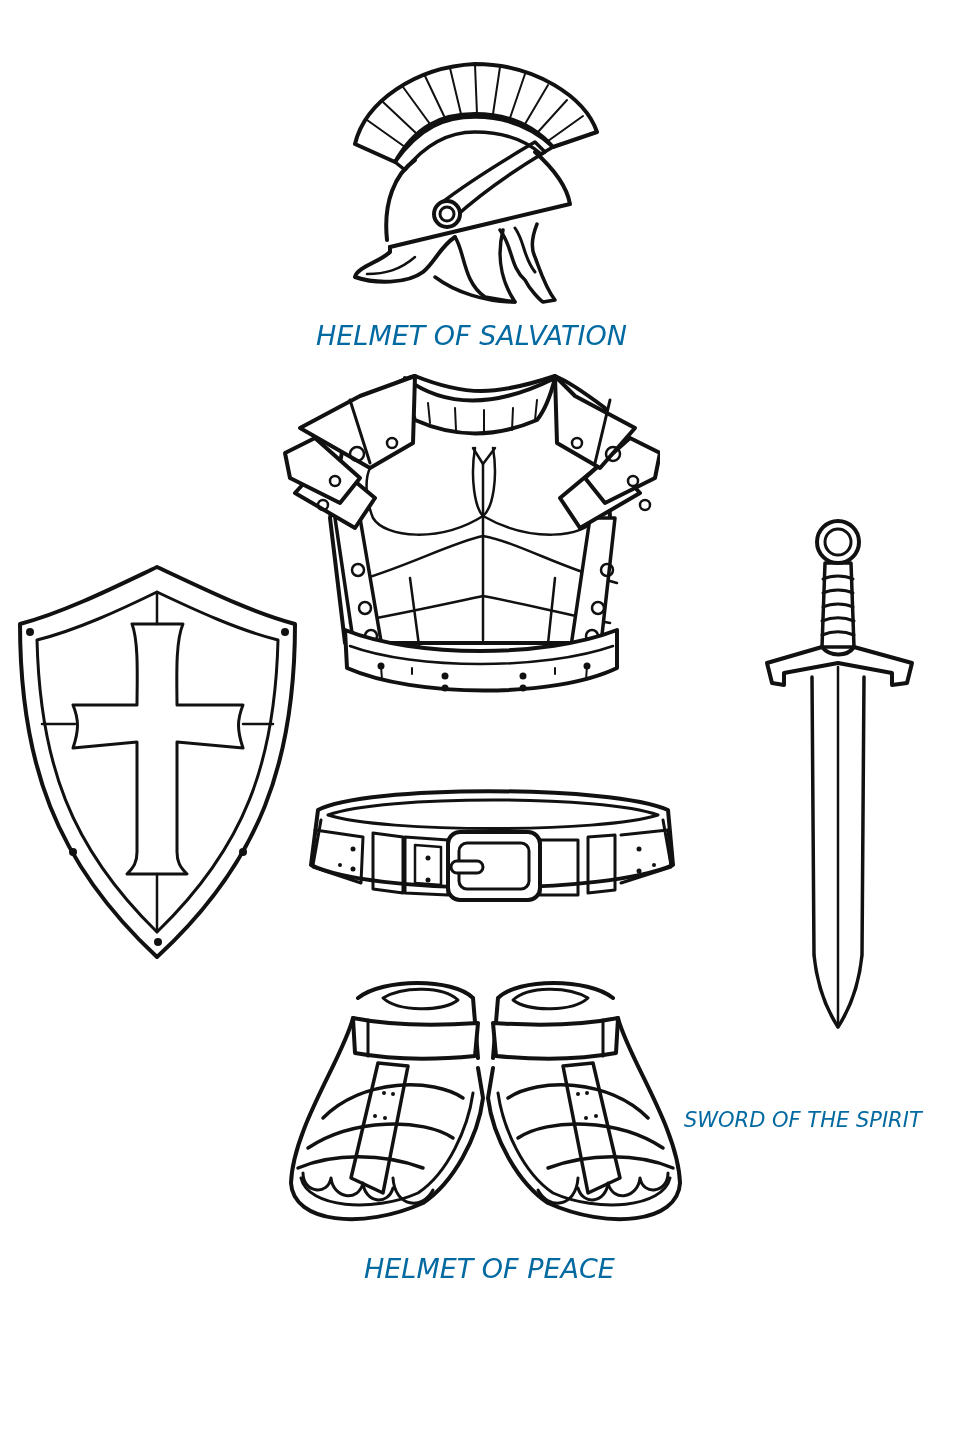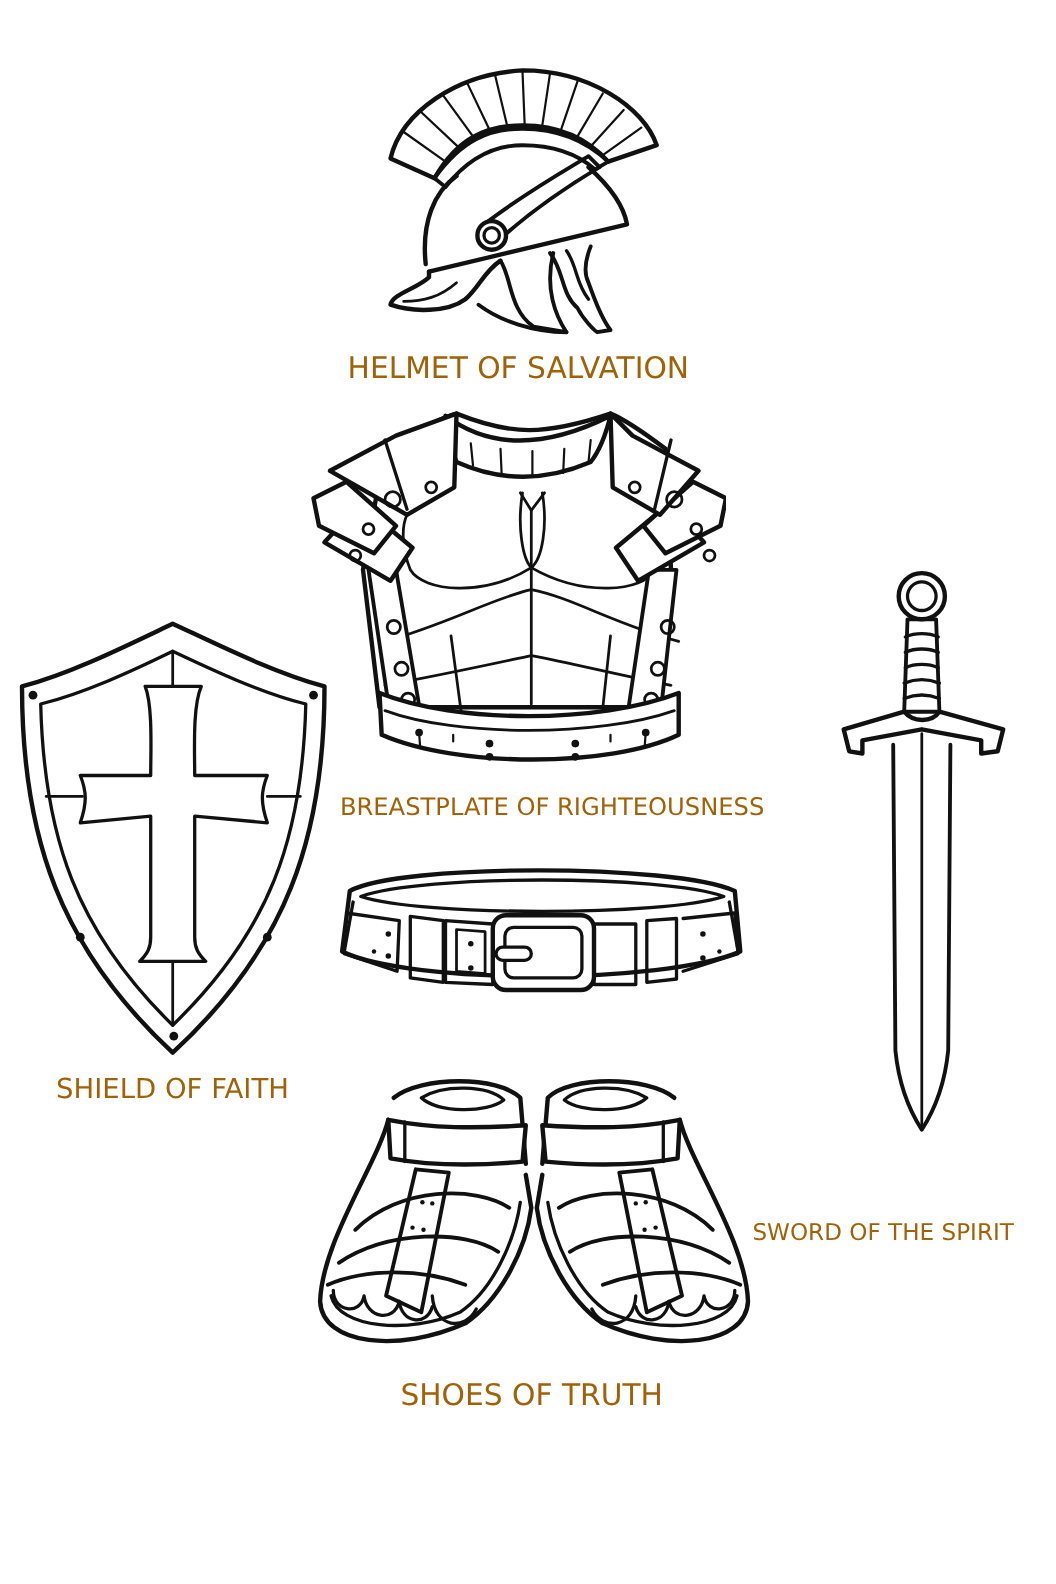--- a/index.html
+++ b/index.html
@@ -6,24 +6,25 @@
     body { width: 960px; height: 1440px; position: relative; overflow: hidden; }
     .page { position: absolute; inset: 0; background: #ffffff; }
     .art { position: absolute; }
     .art svg { display: block; width: 100%; height: 100%; }
     .art svg * { fill: none; stroke: #111; stroke-linejoin: round; stroke-linecap: round; }
     .art svg .dot { fill: #111; stroke: none; }
     .art svg .wfill { fill: #fff; }
     .label {
       position: absolute;
       font-family: "DejaVu Sans", sans-serif;
-      color: #a16207;
+      color: #0369a1;
       white-space: nowrap;
       letter-spacing: 0px;
       transform-origin: left top;
+      font-style: italic;
     }
   </style>
 </head>
 <body>
 
 <div class="page">
 
   <div class="art" style="left:345px; top:52px; width:260px; height:260px;">
     <svg viewBox="0 0 260 260">
 
@@ -120,39 +121,37 @@
       <circle class="dot" cx="116" cy="298" r="3.5"></circle>
         <circle class="dot" cx="322" cy="298" r="3.5"></circle>
       <g stroke-width="2">
           <line x1="116" y1="298" x2="117" y2="312"></line>
           <line x1="322" y1="298" x2="321" y2="312"></line>
           <line x1="147" y1="300" x2="147" y2="306"></line>
           <line x1="290" y1="300" x2="290" y2="306"></line>
         </g>
     </svg>
   </div>
-  <div class="label" style="left:309px; top:722px; font-size:22px;">BREASTPLATE OF RIGHTEOUSNESS</div>
 
   <div class="art" style="left:15px; top:562px; width:285px; height:400px;">
     <svg viewBox="0 0 285 400">
       <path stroke-width="4" d="M142 5 C 100 25, 50 50, 5 62 C 5 200, 40 300, 142 395 C 245 300, 280 200, 280 62 C 235 50, 185 25, 142 5 Z"></path>
       <path stroke-width="3" d="M142 30 C 105 48, 62 68, 22 78 C 25 200, 55 285, 142 370 C 230 285, 260 200, 263 78 C 223 68, 180 48, 142 30 Z"></path>
       <circle class="dot" cx="15" cy="70" r="4"></circle>
         <circle class="dot" cx="270" cy="70" r="4"></circle>
       <circle class="dot" cx="58" cy="290" r="4"></circle>
         <circle class="dot" cx="228" cy="290" r="4"></circle>
       <circle class="dot" cx="143" cy="380" r="4"></circle>
       <line x1="142" y1="30" x2="142" y2="62" stroke-width="2.5"></line>
       <line x1="142" y1="312" x2="142" y2="370" stroke-width="2.5"></line>
       <line x1="27" y1="162" x2="60" y2="162" stroke-width="2.5"></line>
       <line x1="228" y1="162" x2="258" y2="162" stroke-width="2.5"></line>
       <path stroke-width="3" d="M117 62 L 168 62 C 160 80, 162 120, 162 143 L 228 143 C 222 158, 222 168, 228 186 L 162 180 L 162 290 C 162 300, 165 305, 172 312 L 112 312 C 119 305, 122 300, 122 290 L 122 180 L 58 186 C 64 168, 64 158, 58 143 L 122 143 C 122 120, 124 80, 117 62 Z"></path>
     </svg>
   </div>
-  <div class="label" style="left:51px; top:975px; font-size:25px;">SHIELD OF FAITH</div>
 
   <div class="art" style="left:303px; top:785px; width:377px; height:120px;">
     <svg viewBox="0 0 377 120">
       <path stroke-width="4" d="M15 25 C 60 0, 310 0, 365 25 L 370 80 C 300 110, 70 110, 8 80 Z" class="wfill"></path>
       <path stroke-width="3" d="M25 30 C 80 10, 300 10, 355 30 C 300 48, 80 48, 25 30 Z"></path>
       <path stroke-width="3" d="M18 35 L 10 80"></path>
       <path stroke-width="3" d="M360 35 L 368 80"></path>
 
       <path stroke-width="3" d="M12 45 L 60 52 L 58 98 L 10 82"></path>
       <path stroke-width="3" d="M70 48 L 70 104 L 100 108 L 100 52 Z"></path>
@@ -222,15 +221,15 @@
         <path stroke-width="3.5" d="M15 190 C 50 175, 100 175, 140 190"></path>
 
         <path stroke-width="3" d="M20 195 C 20 215, 45 218, 48 200 C 50 220, 75 225, 80 205 C 82 225, 105 228, 110 210"></path>
         <path stroke-width="3" d="M110 200 C 112 230, 140 232, 150 212"></path>
       </g>
       <g transform="translate(405,0) scale(-1,1)">
         <use href="#sandal-left"></use>
       </g>
     </svg>
   </div>
-  <div class="label" style="left:364px; top:1253px; font-size:27px;">SHOES OF TRUTH</div>
+  <div class="label" style="left:364px; top:1253px; font-size:27px;">HELMET OF PEACE</div>
 
 </div>
 
 </body></html>

